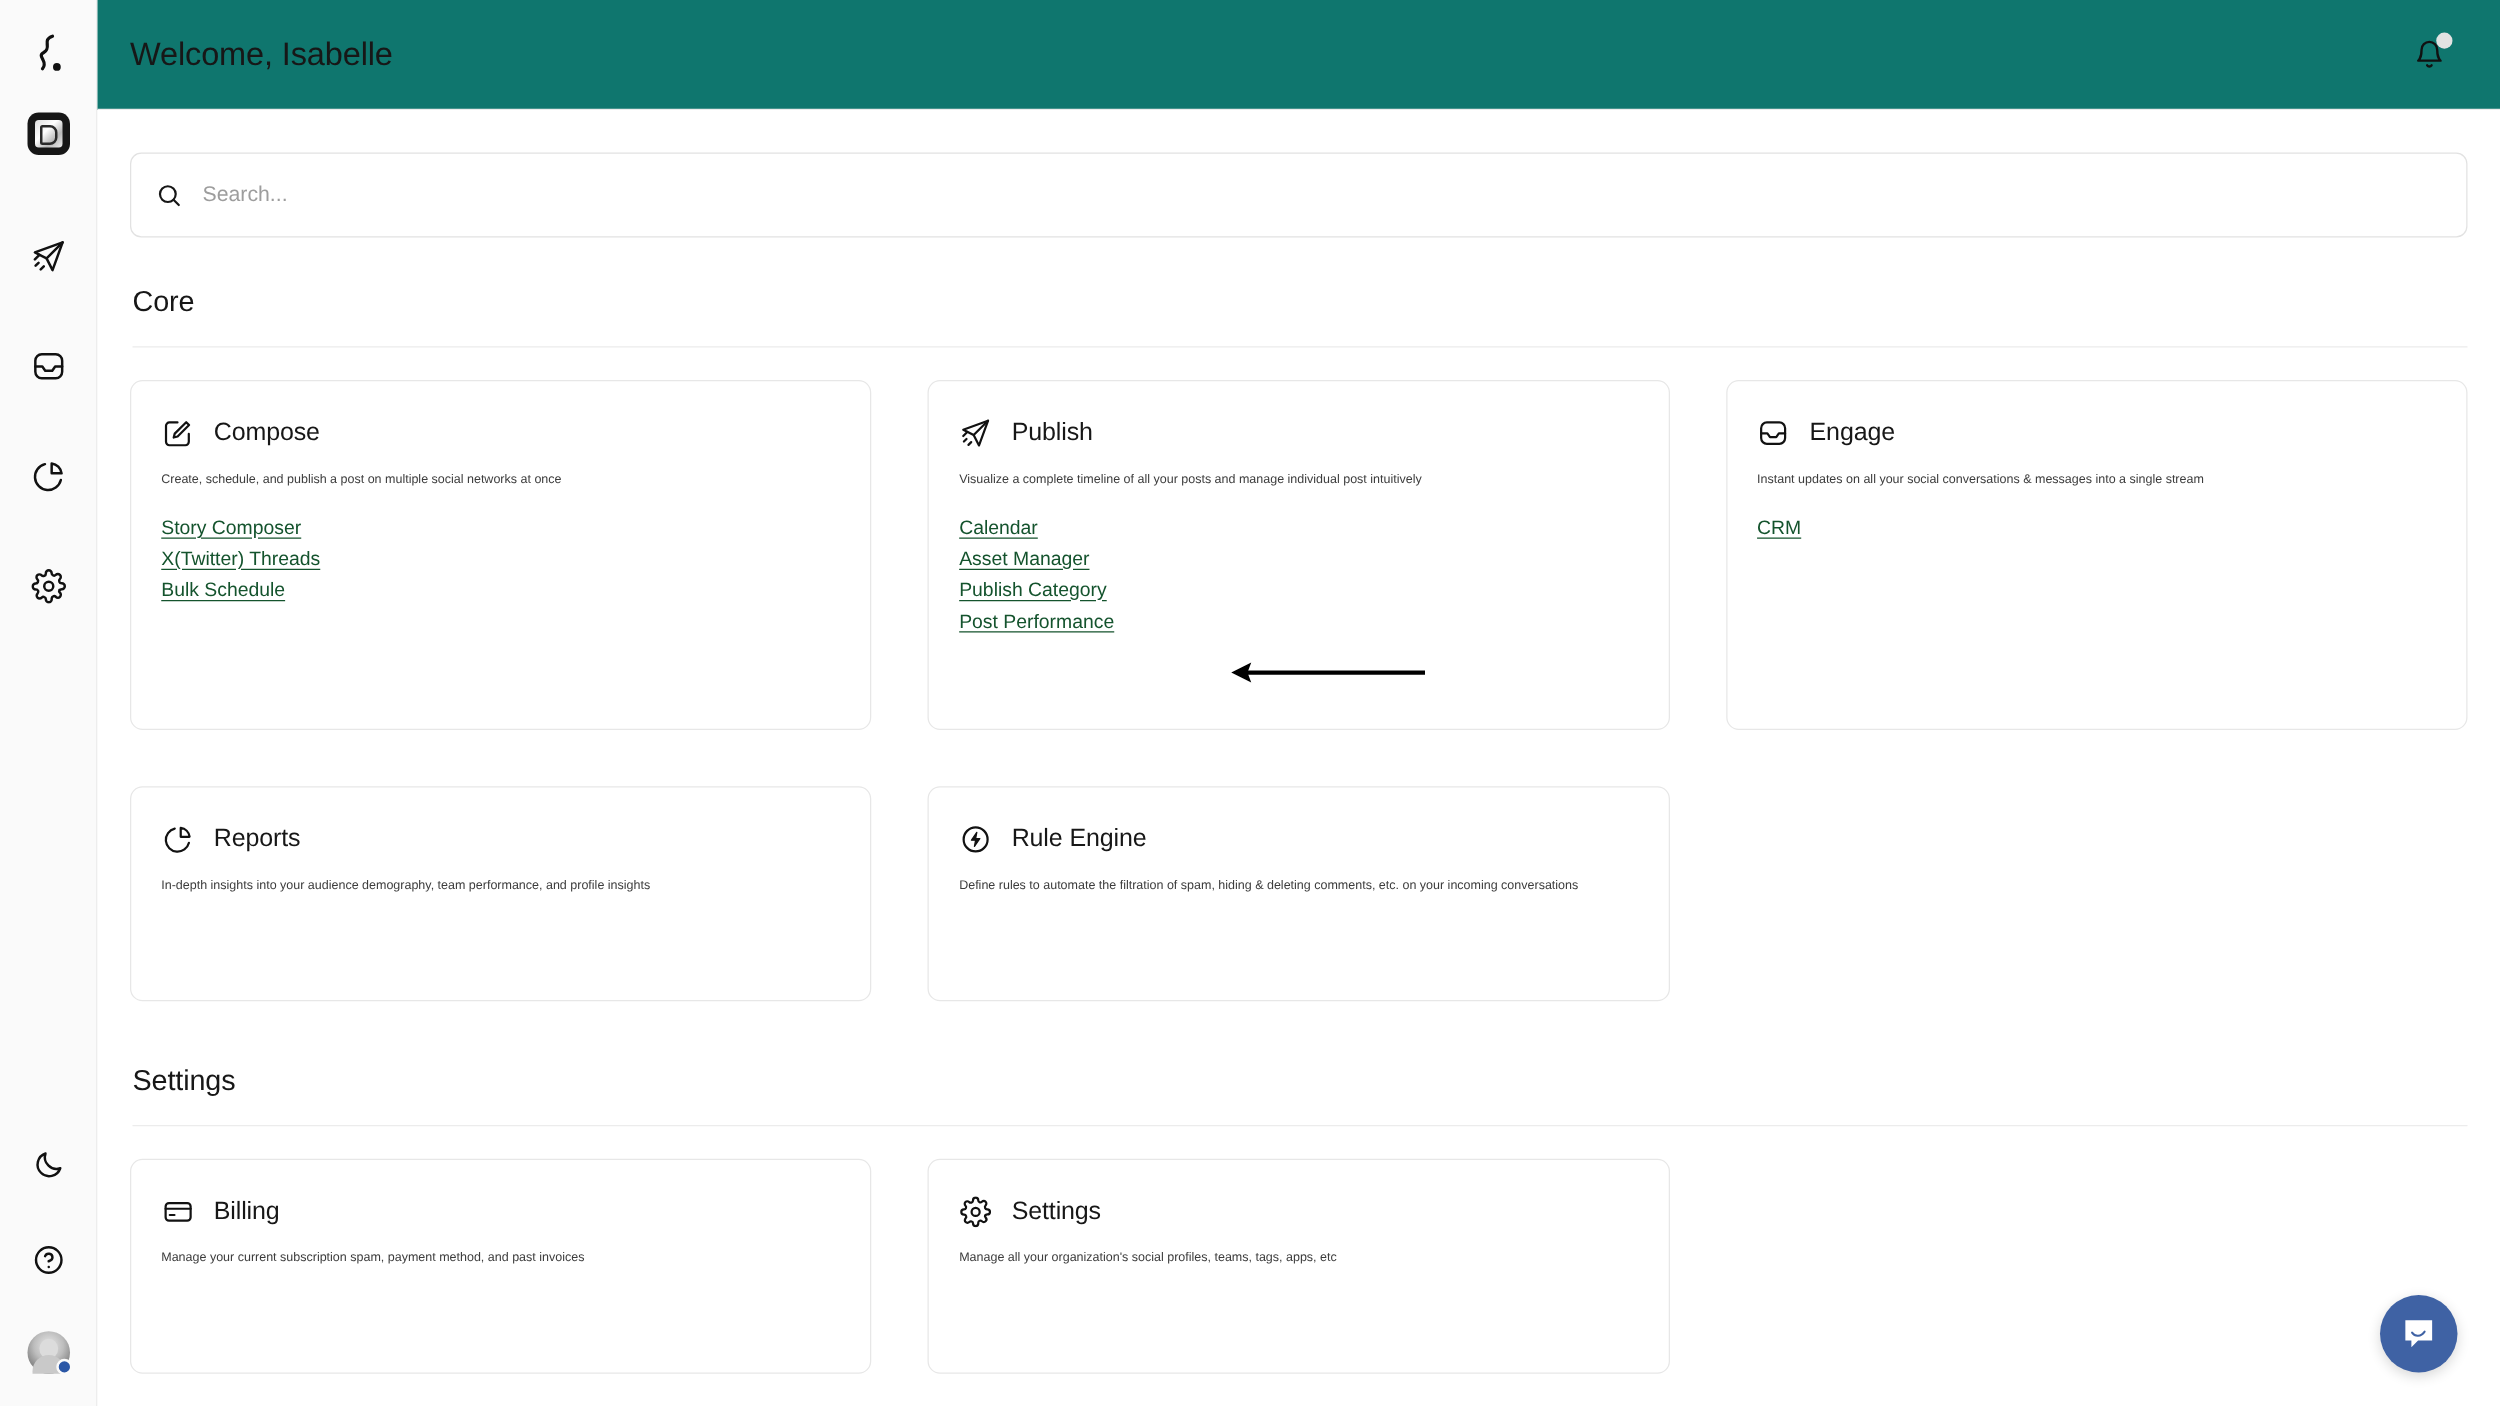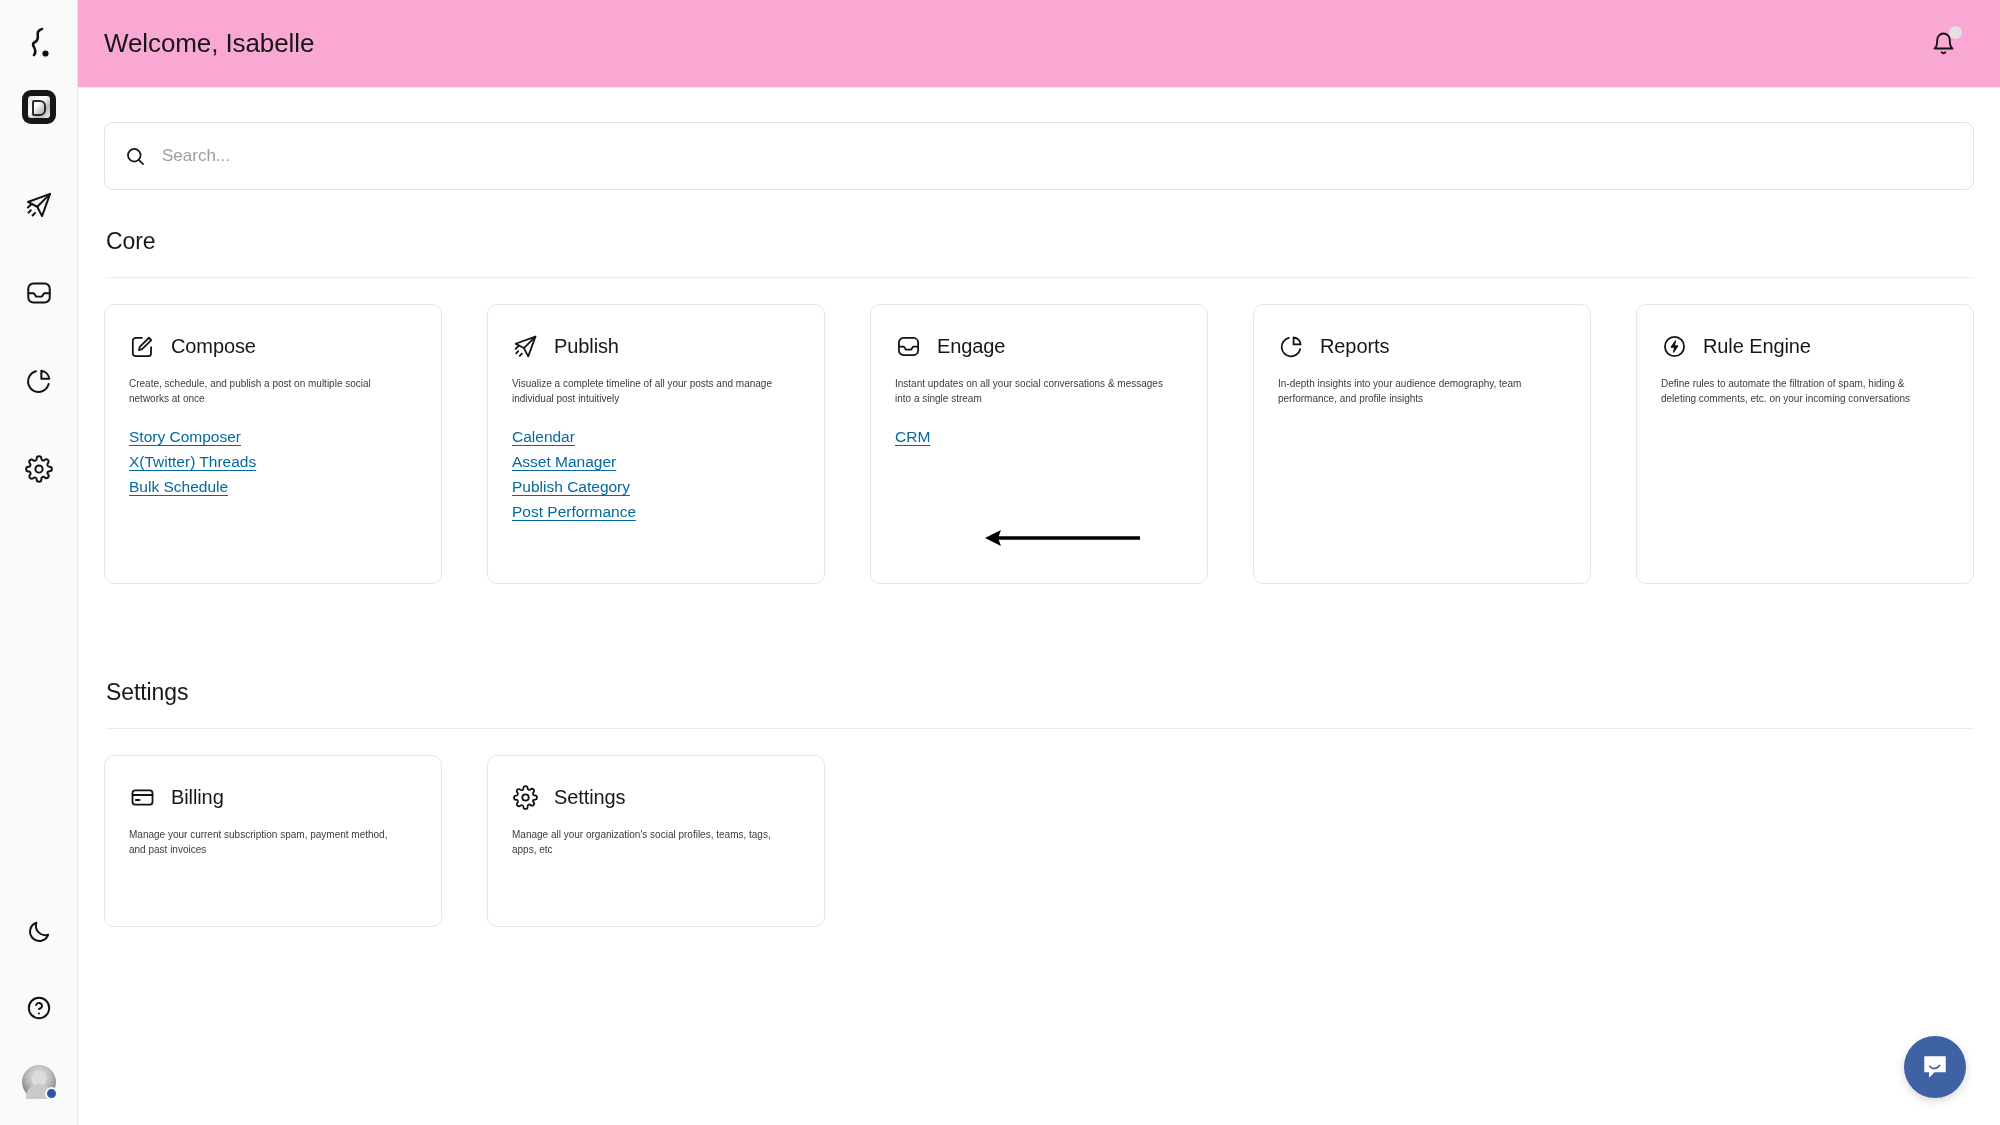--- a/index.html
+++ b/index.html
@@ -154,21 +154,21 @@
   }
 
   .topbar {
     height: 88px;
     flex: 0 0 88px;
     border-bottom: 1px solid #ececec;
     display: flex;
     align-items: center;
     justify-content: space-between;
     padding: 0 36px 0 26px;
-    background: #f9a8d4;
+    background: #0f766e;
   }
 
   .page-title {
     font-size: 26px;
     font-weight: 400;
     color: #171717;
     letter-spacing: -0.1px;
   }
 
   .bell-wrap {
@@ -230,21 +230,21 @@
     color: #171717;
     margin: 38px 0 0 2px;
     padding-bottom: 22px;
     border-bottom: 1px solid #ececec;
     letter-spacing: -0.1px;
   }
   .section-head.settings-head { margin-top: 50px; }
 
   .card-grid {
     display: grid;
-    grid-template-columns: repeat(5, 1fr);
+    grid-template-columns: repeat(3, 1fr);
     gap: 45px;
     margin-top: 26px;
   }
 
   .card {
     border: 1px solid #e7e7e7;
     border-radius: 10px;
     background: #ffffff;
     padding: 28px 24px 26px 24px;
     min-height: 122px;
@@ -286,21 +286,21 @@
   .card-links {
     margin-top: 20px;
     display: flex;
     flex-direction: column;
     gap: 3px;
     align-items: flex-start;
   }
   .card-link {
     font-size: 15.5px;
     line-height: 1.42;
-    color: #0369a1;
+    color: #14532d;
     text-decoration: underline;
     text-underline-offset: 3px;
     cursor: pointer;
   }
 
   
   .annot-arrow {
     position: absolute;
     left: 905px;
     top: 527px;

